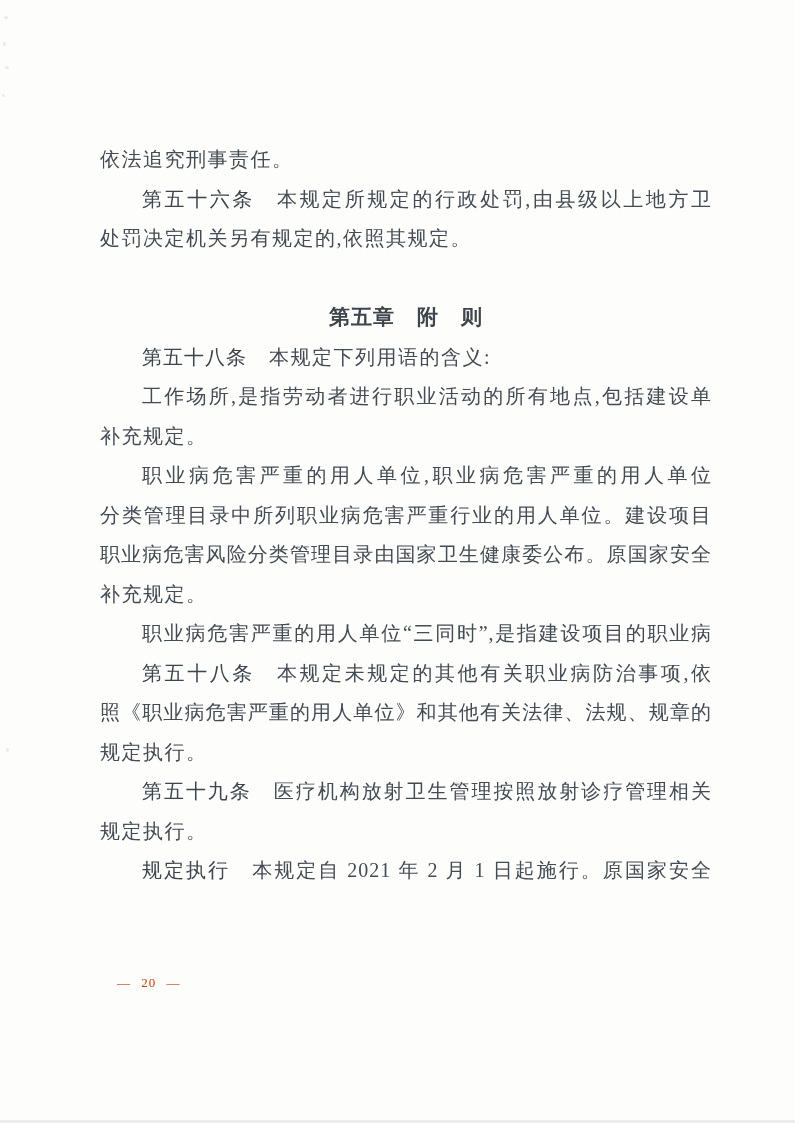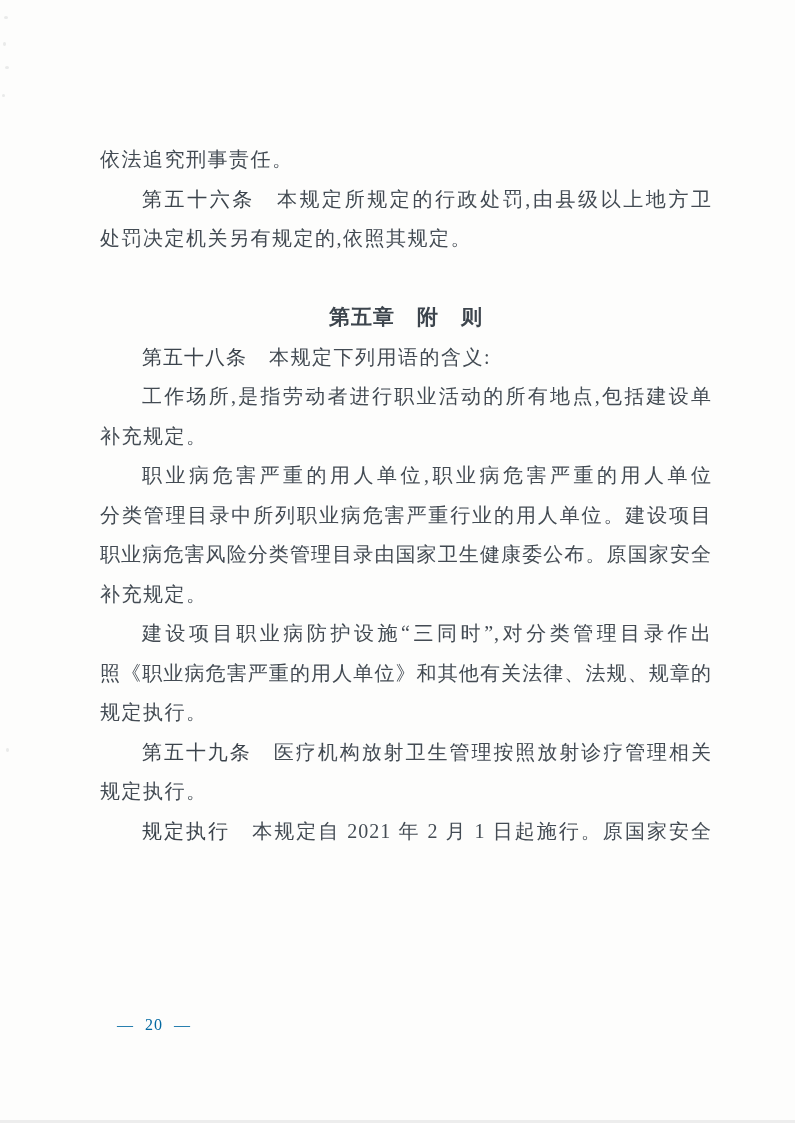--- a/index.html
+++ b/index.html
@@ -67,27 +67,27 @@
   }
   .art {
     font-weight: normal;
     color: #3c444c;
     margin-right: 22px;
     letter-spacing: 1px;
   }
   .footer {
     position: absolute;
     left: 117px;
-    top: 1012px;
+    top: 970px;
     height: 26px;
     line-height: 26px;
-    font-size: 16px;
+    font-size: 13px;
     letter-spacing: 1px;
     word-spacing: 6px;
-    color: #0369a1;
+    color: #c2410c;
   }
 </style>
 </head>
 <body>
 
 <div class="page">
 
   <div class="speck" style="left:4px;  top:16px;  width:4px; height:3px;"></div>
   <div class="speck" style="left:3px;  top:42px;  width:3px; height:4px;"></div>
   <div class="speck" style="left:5px;  top:66px;  width:4px; height:3px;"></div>
@@ -111,22 +111,25 @@
     </div>
 
     <div class="ln indent just">工作场所,是指劳动者进行职业活动的所有地点,包括建设单</div>
     <div class="ln">补充规定。</div>
 
     <div class="ln indent just">职业病危害严重的用人单位,职业病危害严重的用人单位</div>
     <div class="ln just">分类管理目录中所列职业病危害严重行业的用人单位。建设项目</div>
     <div class="ln just">职业病危害风险分类管理目录由国家卫生健康委公布。原国家安全</div>
     <div class="ln">补充规定。</div>
 
-    <div class="ln indent just">建设项目职业病防护设施“三同时”,对分类管理目录作出</div>
+    <div class="ln indent just">职业病危害严重的用人单位“三同时”,是指建设项目的职业病</div>
 
+    <div class="ln indent just">
+      <b class="art">第五十八条</b><span>本规定未规定的其他有关职业病防治事项,依</span>
+    </div>
     <div class="ln just">照《职业病危害严重的用人单位》和其他有关法律、法规、规章的</div>
     <div class="ln">规定执行。</div>
 
     <div class="ln indent just">
       <b class="art">第五十九条</b><span>医疗机构放射卫生管理按照放射诊疗管理相关</span>
     </div>
     <div class="ln">规定执行。</div>
 
     <div class="ln indent just">
       <b class="art">规定执行</b><span>本规定自 2021 年 2 月 1 日起施行。原国家安全</span>

